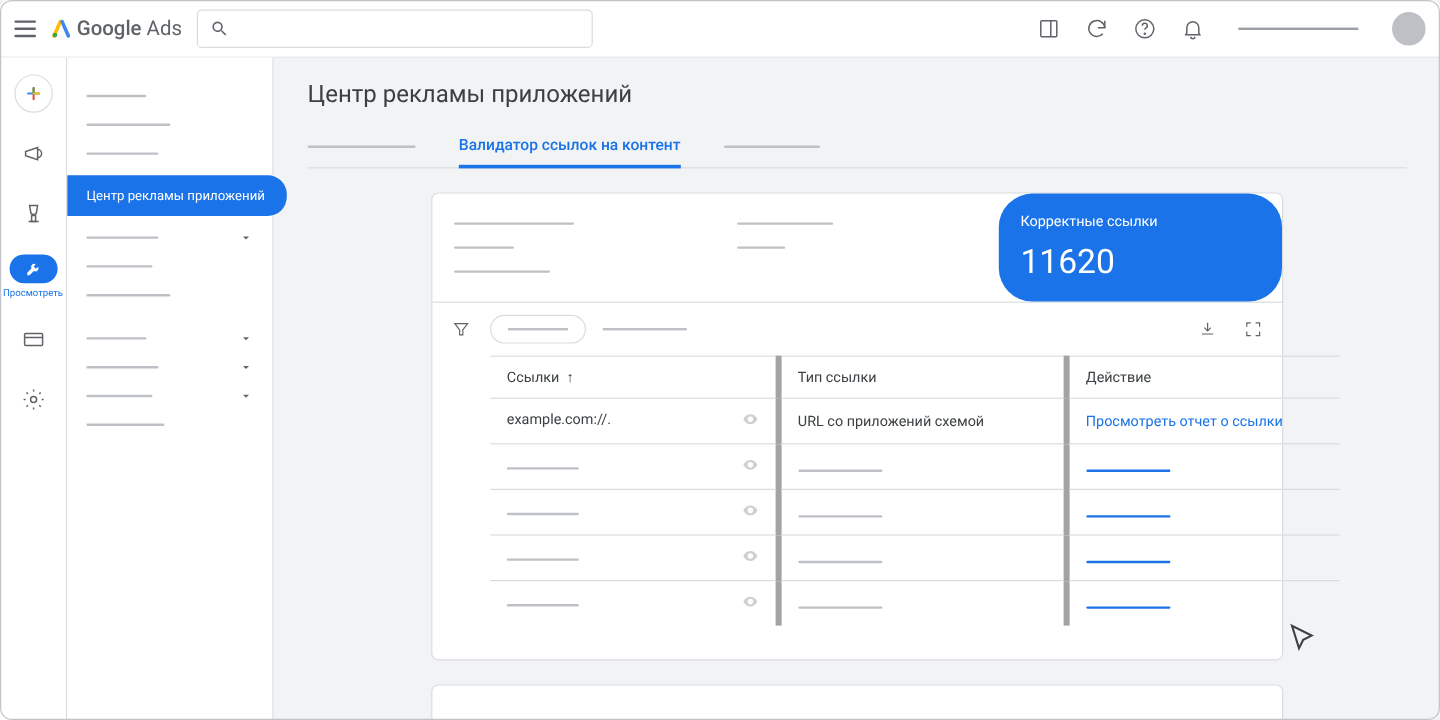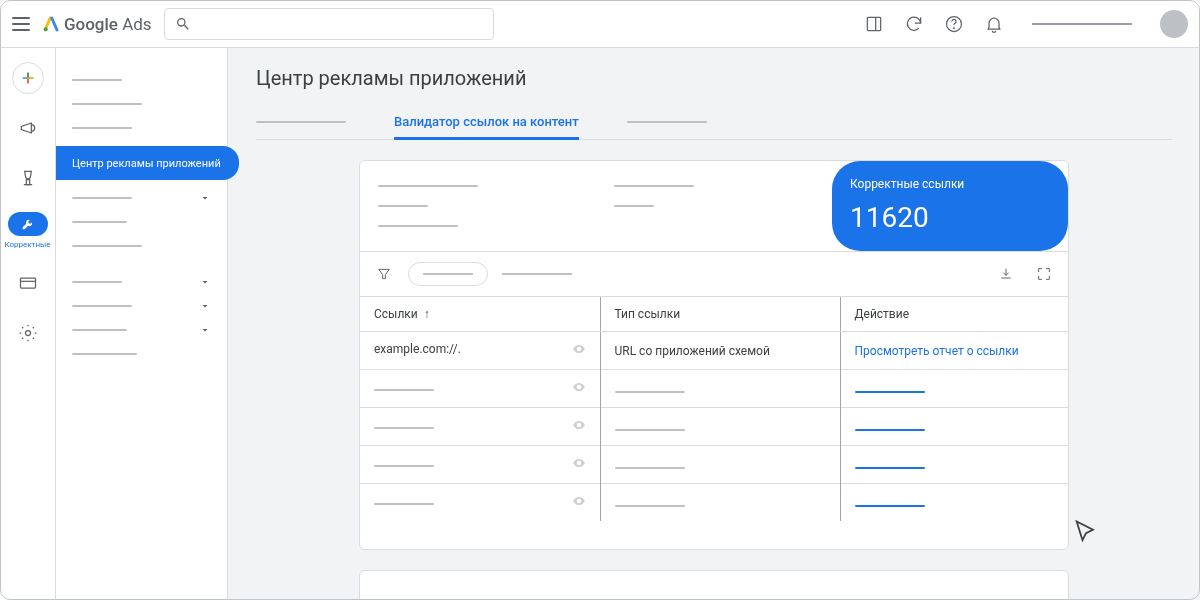--- a/index.html
+++ b/index.html
@@ -43,21 +43,21 @@
 .sidebar-item { height: 24px; display: flex; align-items: center; padding: 0 16px; position: relative; }
 .sidebar-item .ph { height: 2px; background: #bdc1c6; border-radius: 1px; }
 .sidebar-item.active { background: #1a73e8; color: #fff; border-radius: 0 16px 16px 0; height: 34px; padding: 4px 16px; font-size: 11px; line-height: 13px; margin-right: -12px; }
 .sidebar-item.expandable { justify-content: space-between; }
 .sidebar-item.expandable svg { width: 12px; height: 12px; fill: #5f6368; }
 .sidebar-group { padding: 6px 0; }
 
 
 .content { flex: 1; padding: 18px 28px; overflow: auto; }
 .page-title { font-size: 20px; color: #3c4043; font-weight: 400; margin-bottom: 16px; }
-.tabs { display: flex; align-items: center; gap: 48px; border-bottom: 1px solid #dadce0; margin-bottom: 20px; }
+.tabs { display: flex; align-items: center; gap: 36px; border-bottom: 1px solid #dadce0; margin-bottom: 20px; }
 .tab { padding: 8px 0 10px 0; font-size: 13px; cursor: pointer; position: relative; }
 .tab .ph { height: 2px; background: #bdc1c6; border-radius: 1px; display: block; }
 .tab.active { color: #1a73e8; font-weight: 500; }
 .tab.active::after { content: ''; position: absolute; left: 0; right: 0; bottom: -1px; height: 3px; background: #1a73e8; }
 
 
 .card { background: #fff; border: 1px solid #dadce0; border-radius: 6px; margin: 0 auto 20px auto; max-width: 710px; }
 .stats { display: flex; }
 .stat-col { flex: 1; padding: 16px 18px; border-radius: 28px; }
 .stat-col.highlight { background: #1a73e8; color: #fff; }
@@ -66,33 +66,33 @@
 .stat-col .ph { height: 2px; background: #bdc1c6; border-radius: 1px; margin: 8px 0; }
 
 
 .toolbar { display: flex; align-items: center; padding: 10px 14px; border-top: 1px solid #dadce0; gap: 14px; }
 .toolbar svg { width: 16px; height: 16px; fill: none; stroke: #5f6368; stroke-width: 1.5; }
 .chip { height: 24px; border: 1px solid #dadce0; border-radius: 12px; padding: 0 14px; display: flex; align-items: center; }
 .chip .ph { width: 50px; height: 2px; background: #bdc1c6; }
 .toolbar-right { margin-left: auto; display: flex; gap: 18px; }
 
 
-.table { width: 100%; border-collapse: collapse; }
+.table { width: 100%; border-collapse: collapse; margin-left: 48px; }
 .table th, .table td { text-align: left; padding: 10px 14px; font-size: 12px; color: #3c4043; border-top: 1px solid #dadce0; font-weight: 400; }
 .table th { border-bottom: 1px solid #dadce0; vertical-align: middle; }
 .table th .sort-arrow { display: inline-block; margin-left: 6px; }
 .col-links { width: 240px; }
 .col-type { width: 240px; }
 .col-action { }
 .eye { float: right; opacity: 0.3; }
 .eye svg { width: 14px; height: 14px; fill: #5f6368; }
 .link-action { color: #1a73e8; cursor: pointer; }
 .ph-row { height: 2px; background: #bdc1c6; border-radius: 1px; display: inline-block; }
 .ph-link { height: 2px; background: #1a73e8; border-radius: 1px; display: inline-block; }
-.col-divider { border-left: 1px solid #a3a3a3; }
+.col-divider { border-left: 5px solid #a3a3a3; }
 
 .card.empty { height: 70px; }
 
 
 .cursor { position: absolute; right: 100px; bottom: 50px; }
 .cursor svg { width: 28px; height: 28px; }
 
 .frame { position: absolute; inset: 0; border: 1px solid #c0c4c9; border-radius: 10px; pointer-events: none; }
 </style>
 </head>
@@ -173,21 +173,21 @@
           <path d="M8 4h8l-1 6a3 3 0 0 1-6 0z"></path>
           <path d="M10 14h4v6h-4z"></path>
           <line x1="7" y1="20" x2="17" y2="20"></line>
         </svg>
       </div>
     <div class="rail-pill">
         <svg viewBox="0 0 24 24">
           <path d="M14.7 6.3a4 4 0 0 0-5.4 5.4L4 17v3h3l5.3-5.3a4 4 0 0 0 5.4-5.4L15 12l-3-3z"></path>
         </svg>
       </div>
-    <div class="rail-label">Корректные</div>
+    <div class="rail-label">Просмотреть</div>
     <div class="rail-btn">
         <svg viewBox="0 0 24 24" fill="none" stroke="#5f6368" stroke-width="1.5">
           <rect x="3" y="6" width="18" height="12" rx="1"></rect>
           <line x1="3" y1="10" x2="21" y2="10"></line>
         </svg>
       </div>
     <div class="rail-btn">
         <svg viewBox="0 0 24 24" fill="none" stroke="#5f6368" stroke-width="1.5">
           <circle cx="12" cy="12" r="3"></circle>
           <path d="M12 2v2M12 20v2M4.9 4.9l1.4 1.4M17.7 17.7l1.4 1.4M2 12h2M20 12h2M4.9 19.1l1.4-1.4M17.7 6.3l1.4-1.4"></path>

